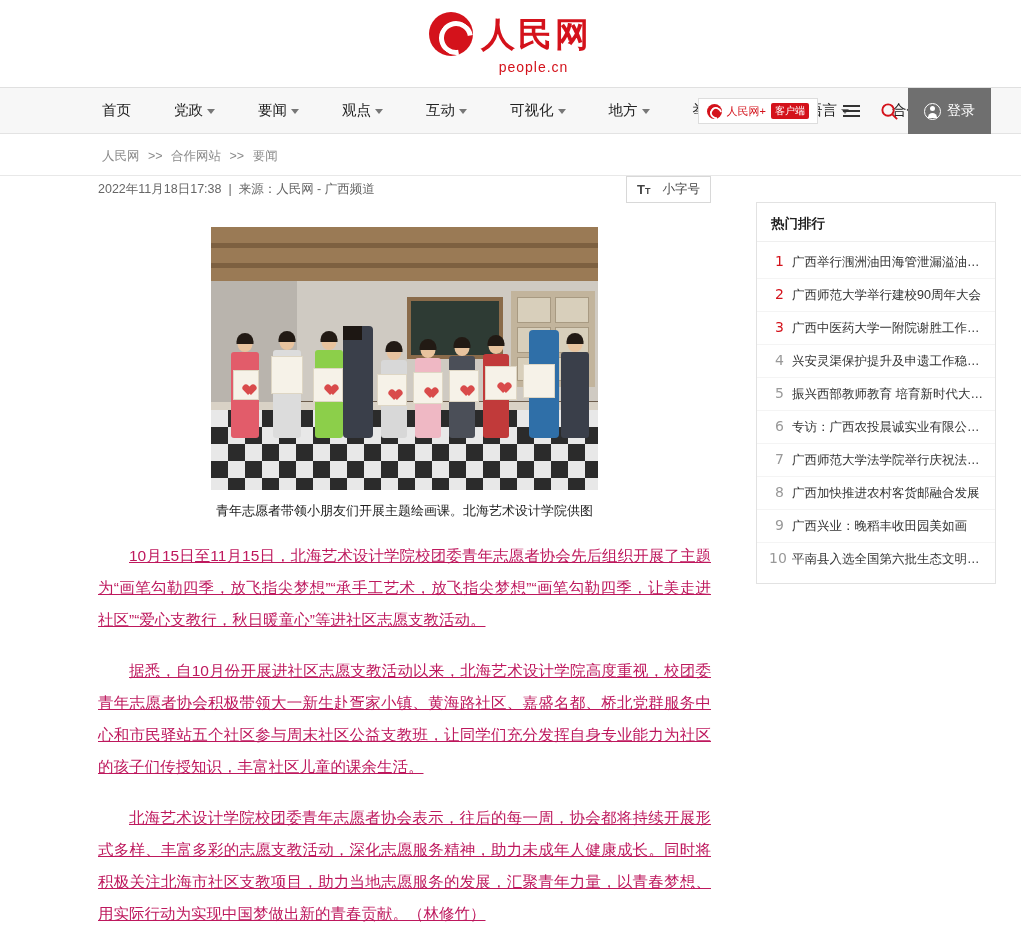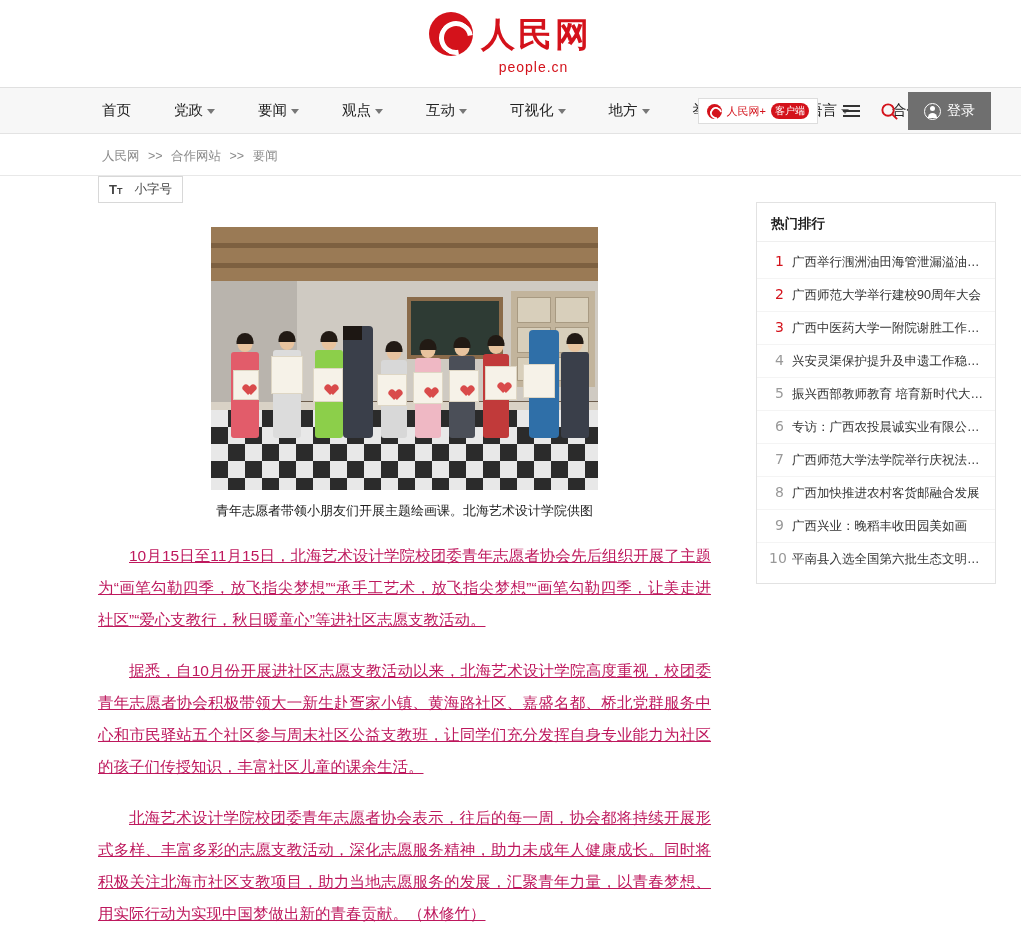--- a/index.html
+++ b/index.html
@@ -77,34 +77,34 @@
   }
   .app-dot::after {
     content: ""; position: absolute; left: 3.5px; top: 3px;
     width: 8px; height: 8px; border-radius: 50%;
     border: 2px solid #fff; border-right-color: transparent;
     transform: rotate(35deg);
   }
   .app-txt { font-size: 11px; color: #d4121b; text-align: center; }
   .app-badge {
     font-size: 10px; color: #fff; background: #d4121b;
-    padding: 1px 4px; border-radius: 8px;
+    padding: 1px 4px; border-radius: 2px;
   }
   .icon-btn {
     width: 38px; height: 46px;
     display: flex; align-items: center; justify-content: center;
     cursor: pointer;
   }
   .hamburger span {
     display: block; width: 17px; height: 2px; background: #333; margin: 3px 0;
   }
   .login-btn {
     display: flex; align-items: center; gap: 6px;
     background: #6f6f6f; color: #fff;
-    height: 38px; padding: 0 16px; font-size: 14px; cursor: pointer;
+    height: 46px; padding: 0 16px; font-size: 14px; cursor: pointer;
   }
   .user-circle {
     width: 17px; height: 17px; border-radius: 50%;
     border: 1.5px solid #fff; position: relative;
   }
   .user-circle::before {
     content: ""; position: absolute; left: 4.5px; top: 2.5px;
     width: 5px; height: 5px; border-radius: 50%; background: #fff;
   }
   .user-circle::after {
@@ -311,20 +311,25 @@
   <span class="sep">&gt;&gt;</span>
   <a href="#">要闻</a>
 </div>
 
 <div class="page">
  <div class="page-inner">
 
   <div class="article">
 
     <div class="meta-row">
+      <div class="meta">
+        <span>2022年11月18日17:38</span>
+        <span>&nbsp;|&nbsp;</span>
+        <span>来源：人民网 - 广西频道</span>
+      </div>
       <div class="fontsize-box">
         <span class="tt">T<small>T</small></span>
         <span>小字号</span>
       </div>
     </div>
 
     <div class="figure">
       <div class="photo">
         <div class="ph-ceiling"></div>
         <div class="ph-beam" style="top:16px;"></div>

